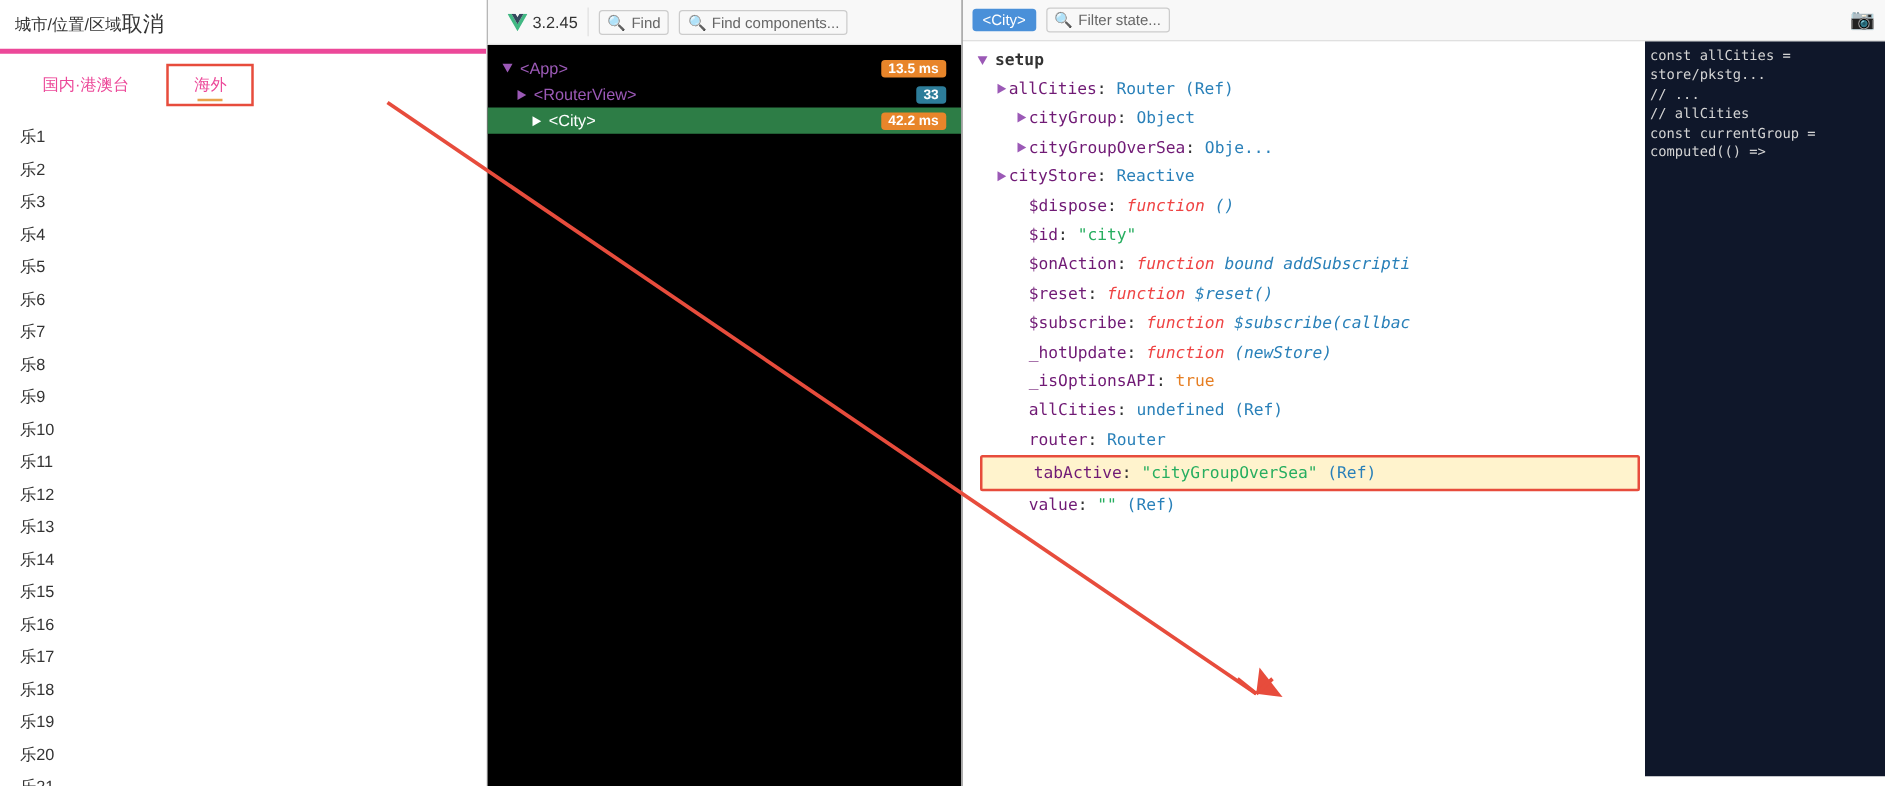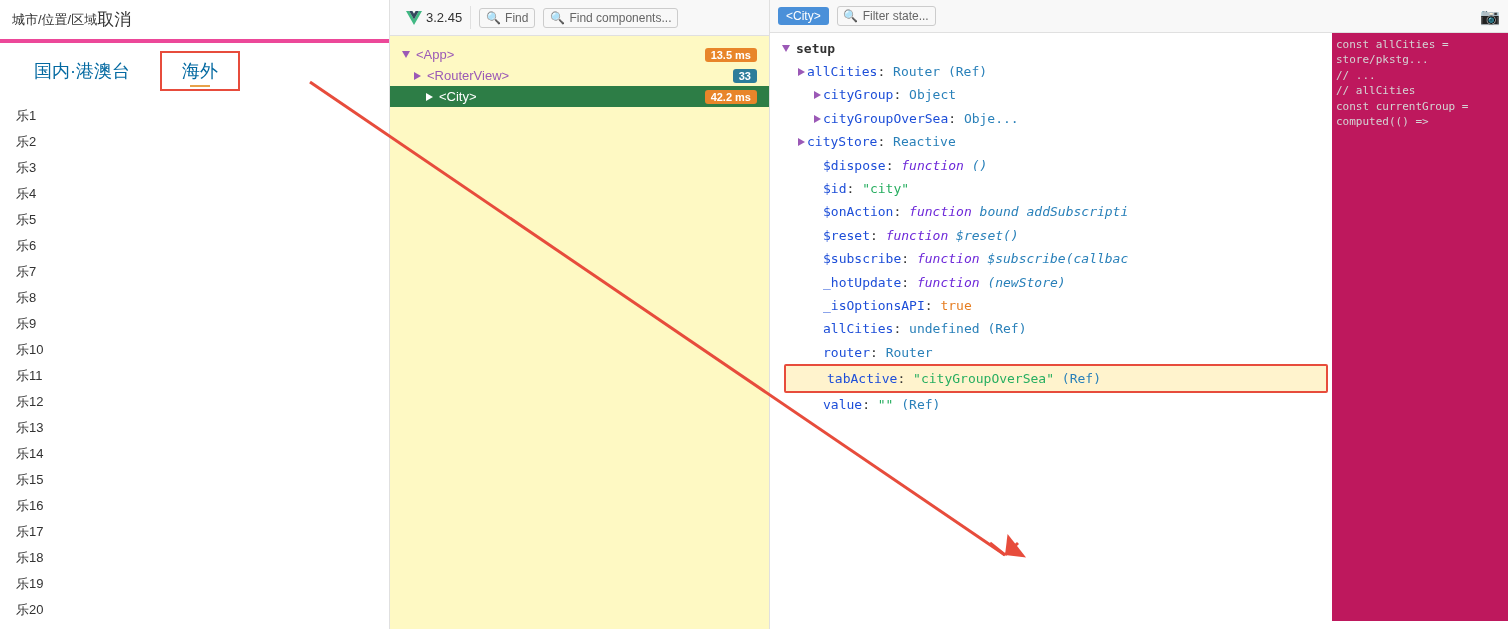--- a/index.html
+++ b/index.html
@@ -46,22 +46,22 @@
     }
 
     .tabs-row {
       display: flex;
       padding: 8px 12px;
       gap: 8px;
     }
 
     .tab-item {
       padding: 6px 20px;
-      font-size: 18px;
-      color: #0369a1;
+      font-size: 13px;
+      color: #ec4899;
       cursor: pointer;
       position: relative;
       border: 2px solid transparent;
     }
 
     .tab-item.active {
       border: 2px solid #e74c3c;
     }
 
     .tab-item.active::after {
@@ -84,21 +84,21 @@
     .city-item {
       padding: 4px 16px;
       font-size: 13px;
       color: #333;
       cursor: pointer;
     }
 
     
     .middle-panel {
       width: 380px;
-      background: #fef9c3;
+      background: #000000;
       border-right: 1px solid #e0e0e0;
       display: flex;
       flex-direction: column;
       position: relative;
     }
 
     .middle-toolbar {
       display: flex;
       align-items: center;
       padding: 6px 8px;
@@ -229,22 +229,22 @@
       font-size: 13px;
       display: flex;
     }
 
     .details-left {
       flex: 1;
       overflow-y: auto;
     }
 
     .details-right {
-      width: 176px;
-      background: #be185d;
+      width: 192px;
+      background: #0f172a;
       color: #d4d4d4;
       font-size: 11px;
       padding: 4px;
       margin-top: -8px;
       margin-right: -12px;
       overflow: hidden;
     }
 
     .details-right pre {
       font-family: 'Consolas', 'Monaco', monospace;
@@ -263,25 +263,25 @@
       display: flex;
       align-items: center;
       gap: 4px;
       margin-bottom: 4px;
       font-size: 13px;
       color: #333;
       font-weight: bold;
       font-family: 'Consolas', 'Monaco', monospace;
     }
 
-    .prop-key { color: #1d4ed8; }
+    .prop-key { color: #701a75; }
     .prop-colon { color: #333; }
     .prop-type { color: #2980b9; }
     .prop-value-str { color: #27ae60; }
-    .prop-func { color: #6d28d9; font-style: italic; }
+    .prop-func { color: #ef4444; font-style: italic; }
     .prop-func-name { color: #2980b9; font-style: italic; }
 
     .expand-triangle {
       display: inline-block;
       width: 0;
       height: 0;
       border-top: 4px solid transparent;
       border-bottom: 4px solid transparent;
       border-left: 7px solid #9b59b6;
       margin-right: 2px;

